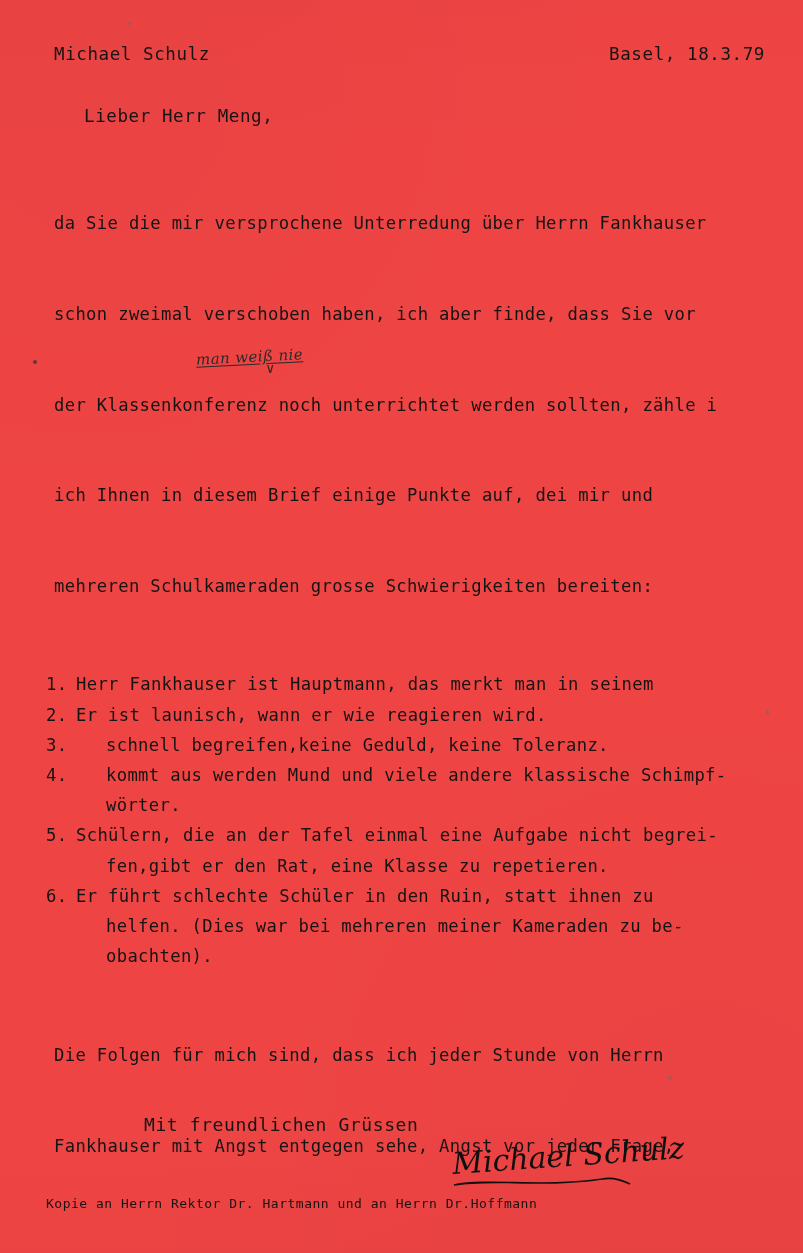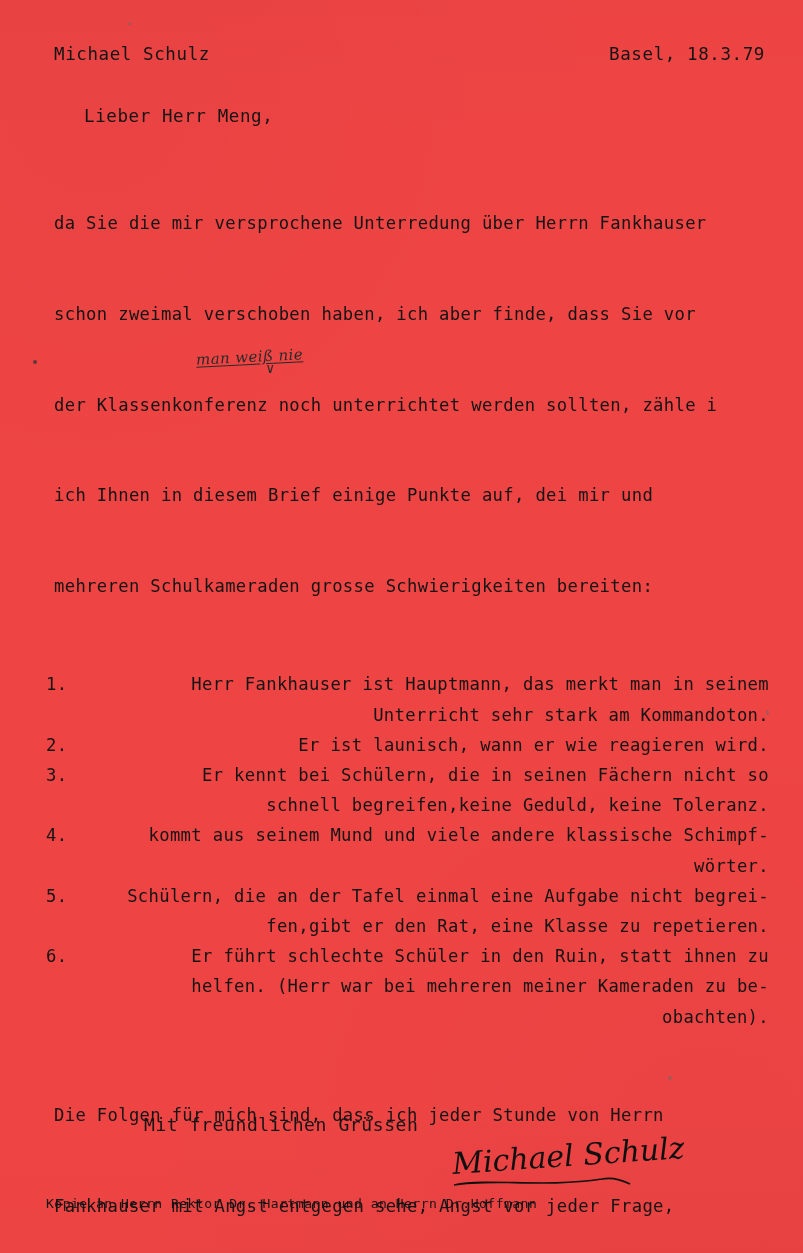--- a/index.html
+++ b/index.html
@@ -61,21 +61,21 @@
     font-size: 17.2px;
     line-height: 30.2px;
     letter-spacing: 0.35px;
   }
   .para { white-space: pre-wrap; margin: 8px; }
   .line { white-space: pre; }
 
   .numlist { margin: 0; padding: 0; list-style: none; }
   .numitem { display: flex; align-items: flex-start; }
   .num { width: 30px; flex: 0 0 30px; white-space: pre; }
-  .itemtext { flex: 1 1 auto; text-align: right; }
+  .itemtext { flex: 1 1 auto; }
   .itemtext .cont { display: block; padding-left: 30px; white-space: pre; }
   .itemtext .first { display: block; white-space: pre; }
 
   .handnote {
     position: absolute;
     font-family: "DejaVu Serif", serif;
     font-style: italic;
     font-size: 15px;
     color: #2a2a2a;
     transform: rotate(-3deg);
@@ -160,60 +160,58 @@
       <div class="line">ich Ihnen in diesem Brief einige Punkte auf, dei mir und</div>
       <div class="line">mehreren Schulkameraden grosse Schwierigkeiten bereiten:</div>
     </div>
 
     <ul class="numlist">
 
       <li class="numitem">
         <span class="num">1.</span>
         <span class="itemtext">
           <span class="first">Herr Fankhauser ist Hauptmann, das merkt man in seinem</span>
-          <span class="cont">Unterricht sehr stark am Kommandoton.</span>
         </span>
       </li>
 
       <li class="numitem">
         <span class="num">2.</span>
         <span class="itemtext">
           <span class="first">Er ist launisch, wann er wie reagieren wird.</span>
         </span>
       </li>
 
       <li class="numitem">
         <span class="num">3.</span>
         <span class="itemtext">
-          <span class="first">Er kennt bei Schülern, die in seinen Fächern nicht so</span>
           <span class="cont">schnell begreifen,keine Geduld, keine Toleranz.</span>
         </span>
       </li>
 
       <li class="numitem">
         <span class="num">4.</span>
         <span class="itemtext">
-          <span class="cont">kommt aus seinem Mund und viele andere klassische Schimpf-</span>
+          <span class="cont">kommt aus werden Mund und viele andere klassische Schimpf-</span>
           <span class="cont">wörter.</span>
         </span>
       </li>
 
       <li class="numitem">
         <span class="num">5.</span>
         <span class="itemtext">
           <span class="first">Schülern, die an der Tafel einmal eine Aufgabe nicht begrei-</span>
           <span class="cont">fen,gibt er den Rat, eine Klasse zu repetieren.</span>
         </span>
       </li>
 
       <li class="numitem">
         <span class="num">6.</span>
         <span class="itemtext">
           <span class="first">Er führt schlechte Schüler in den Ruin, statt ihnen zu</span>
-          <span class="cont">helfen. (Herr war bei mehreren meiner Kameraden zu be-</span>
+          <span class="cont">helfen. (Dies war bei mehreren meiner Kameraden zu be-</span>
           <span class="cont">obachten).</span>
         </span>
       </li>
 
     </ul>
 
     <div class="para">
       <div class="line">Die Folgen für mich sind, dass ich jeder Stunde von Herrn</div>
       <div class="line">Fankhauser mit Angst entgegen sehe, Angst vor jeder Frage,</div>
       

